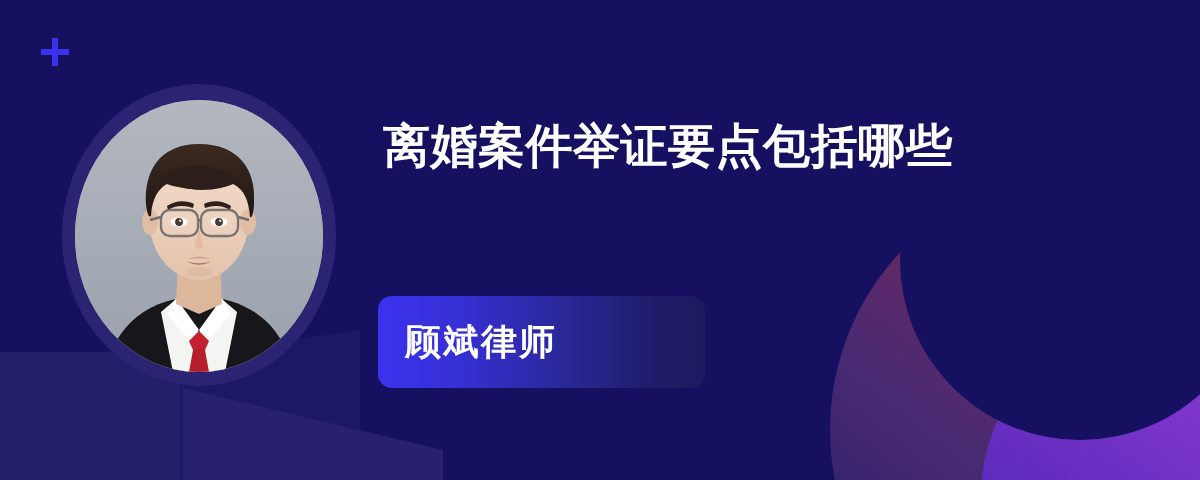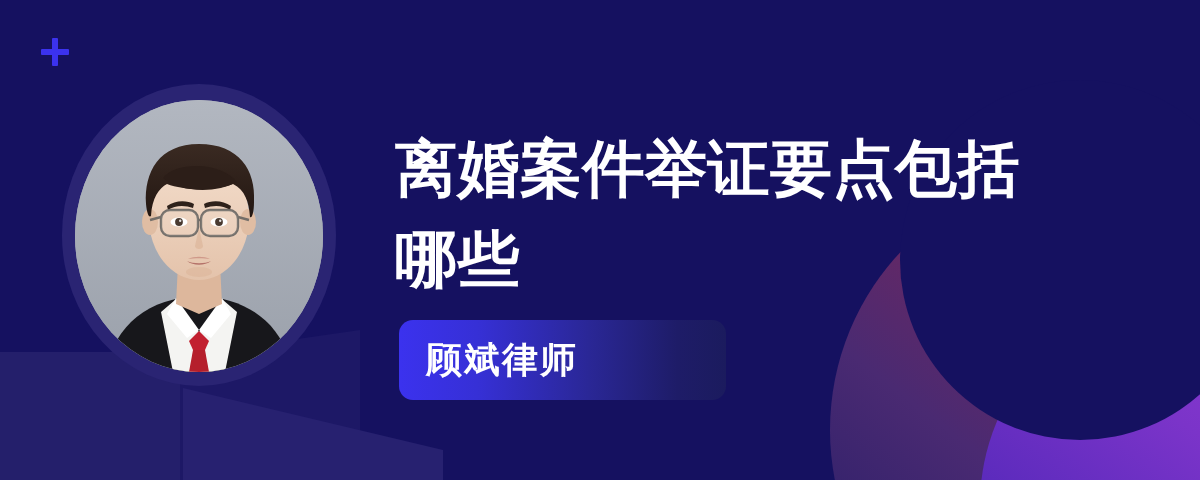--- a/index.html
+++ b/index.html
@@ -132,39 +132,38 @@
   .avatar-photo svg { display: block; }
 
   
   .content {
     position: absolute;
     left: 383px;
     top: 112px;
     width: 700px;
   }
   .headline {
-    margin: 12px;
+    margin: 0;
     color: #ffffff;
-    font-size: 62px;
+    font-size: 47px;
     font-weight: 700;
     line-height: 1.46;
     letter-spacing: 0.5px;
     white-space: pre-wrap;
   }
   .name-badge {
     position: absolute;
-    left: 399px;
+    left: 378px;
     top: 296px;
     width: 327px;
-    height: 80px;
+    height: 92px;
     border-radius: 14px;
     background: linear-gradient(90deg, #3b32ee 0%, #3630d6 24%, #2a2796 58%, #1e1c68 85%, #1b1b5e 100%);
     display: flex;
     align-items: center;
-    margin-top: 24px;
   }
   .name-badge span {
     color: #ffffff;
     font-size: 36px;
     font-weight: 700;
     letter-spacing: 2px;
     padding-left: 27px;
   }
 </style>
 </head>

